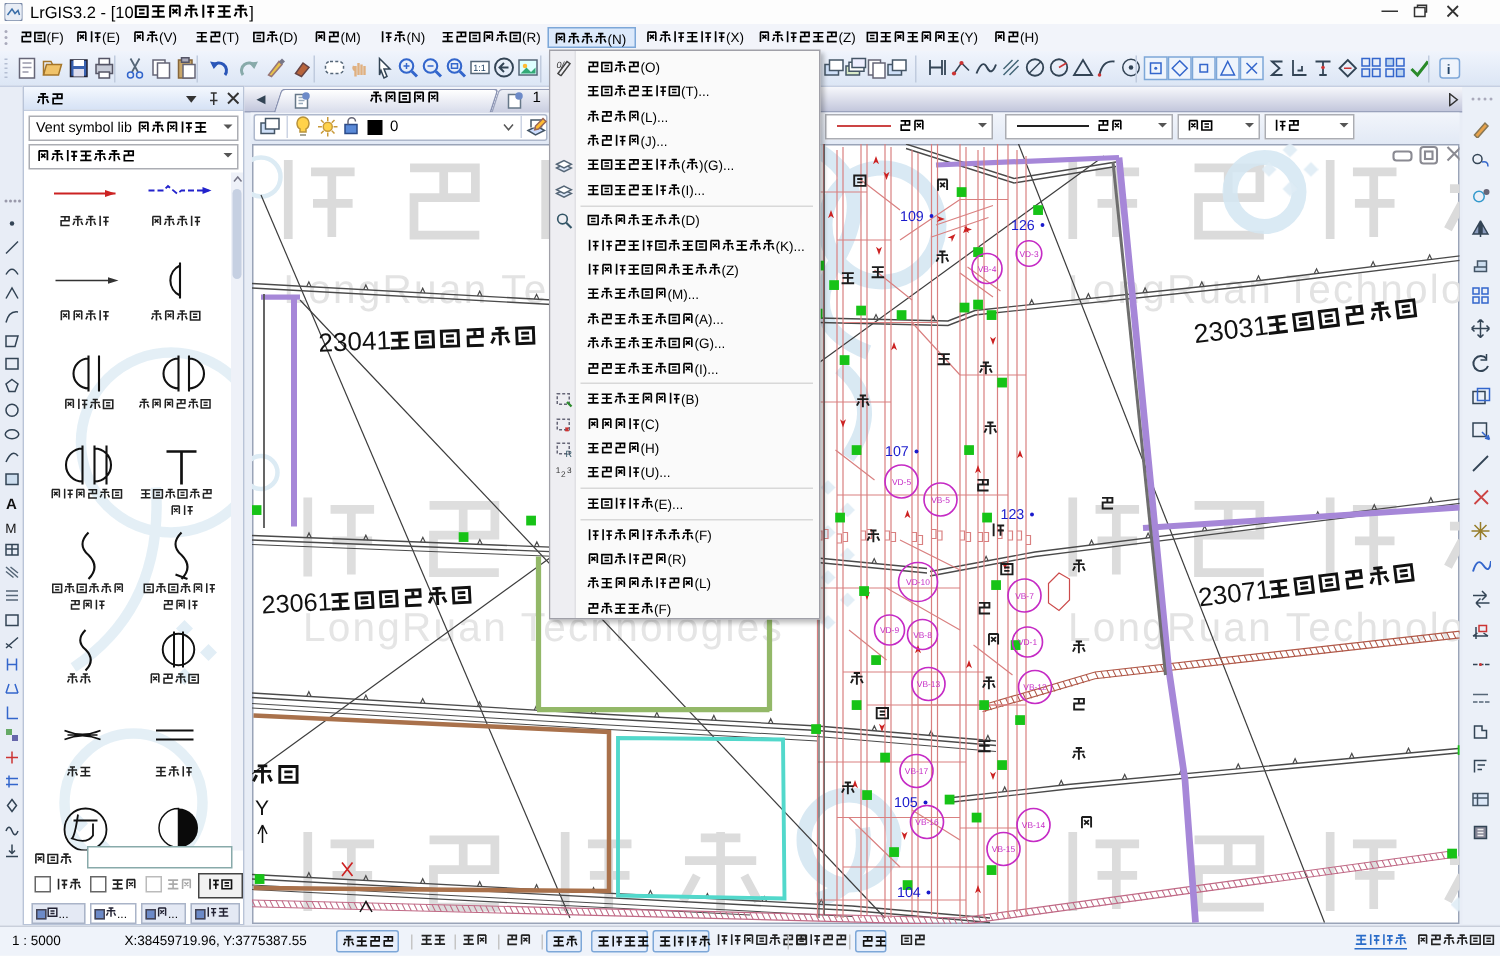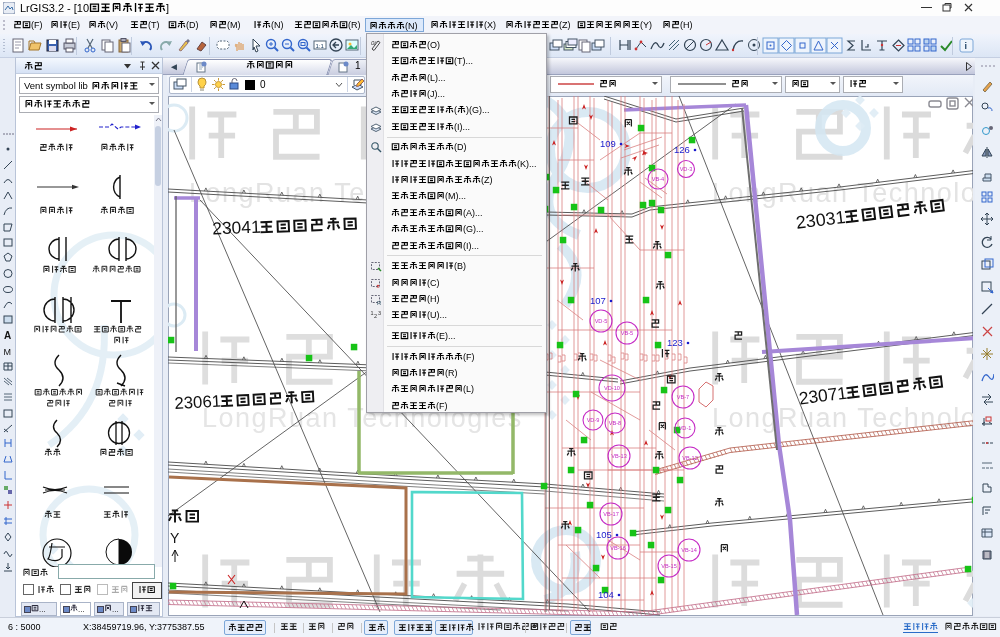--- a/index.html
+++ b/index.html
@@ -1285,21 +1285,21 @@
     </svg>
     <svg class="abs" style="left:5px;top:468px" width="14" height="14" viewBox="0 0 14 14">
       <path d="M2 3 h10 v8 h-10 Z M2 6 h10 M5 3 v8" stroke="#456" fill="#dce8f8"></path>
     </svg>
     <svg class="abs" style="left:5px;top:490px" width="14" height="14" viewBox="0 0 14 14">
       <path d="M3 3 h8 v8 h-8 Z" fill="#889" stroke="#345"></path>
       <path d="M5 5 h4 M5 7 h4 M5 9 h4" stroke="#eee"></path>
     </svg>
   </div>
 <div class="abs" id="statusbar">
-    <span class="stext" style="left:8px">6 : 5000</span>
+    <span class="stext" style="left:8px">1 : 5000</span>
     <span class="stext" style="left:83px">X:38459719.96, Y:3775387.55</span>
     <span class="sbtn" style="left:224px;width:42px;text-align:center"><svg style="vertical-align:-1px;color:#111" width="35.2" height="8.8" viewBox="0 0 40.0 10" stroke-width="1.22">
         <use href="#k4" x="0.00"></use>
         <use href="#k1" x="10.00"></use>
         <use href="#k5" x="20.00"></use>
         <use href="#k5" x="30.00"></use>
       </svg></span>
     <span class="stext" style="left:280px"><svg style="vertical-align:-1px;color:#222" width="17.6" height="8.8" viewBox="0 0 20.0 10" stroke-width="1.22">
         <use href="#k1" x="0.00"></use>
         <use href="#k1" x="10.00"></use>

